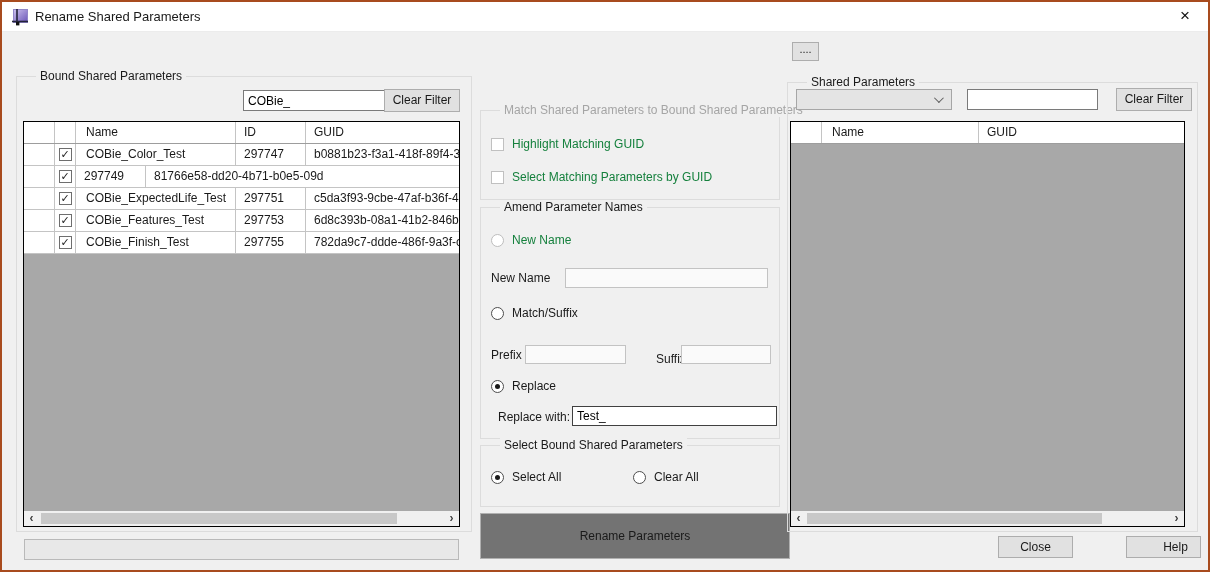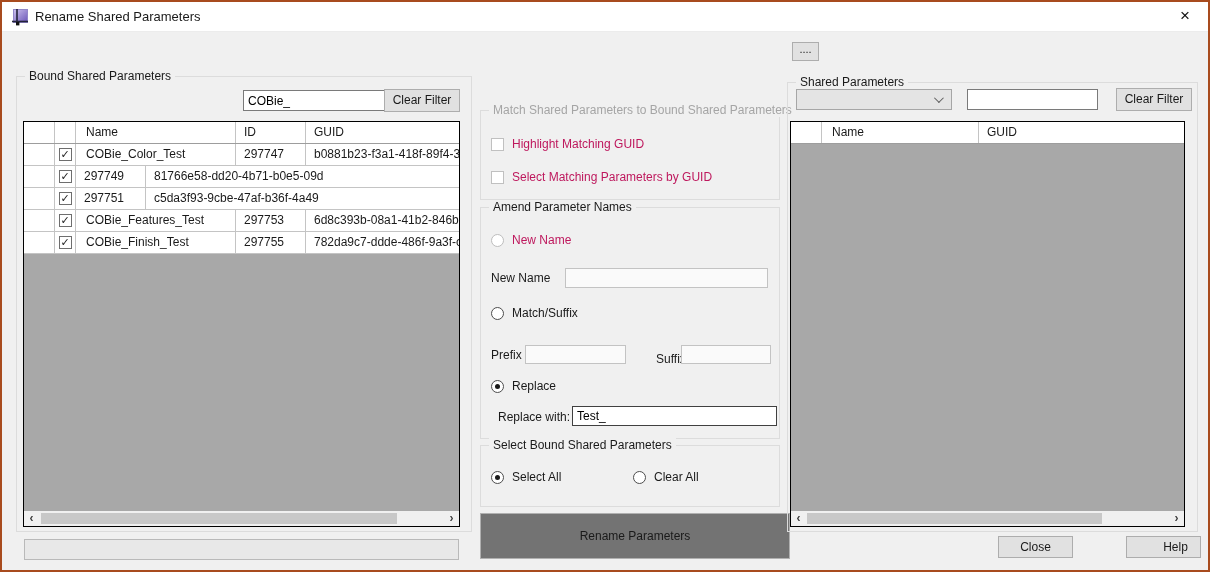--- a/index.html
+++ b/index.html
@@ -11,42 +11,42 @@
 
   
   .titlebar { left:0; top:0; right:0; height:30px; background:#fff; border-bottom:1px solid #ececec; }
   .app-icon { left:10px; top:7px; width:17px; height:17px; }
   .win-title { left:33px; top:0; height:30px; line-height:30px; font-size:13px; }
   .win-close { right:0; top:0; width:46px; height:30px; text-align:center; line-height:28px;
                font-size:17px; color:#111; cursor:default; }
 
   
   .groupbox { border:1px solid #dcdcdc; }
-  .gb-label { position:absolute; top:-8px; left:8px; background:#f0f0f0; padding:0 4px; white-space:nowrap; }
+  .gb-label { position:absolute; top:-8px; left:19px; background:#f0f0f0; padding:0 4px; white-space:nowrap; }
   .gb-label.disabled { color:#a5a5a5; }
 
   
   .btn { background:#e1e1e1; border:1px solid #adadad; text-align:center; cursor:default; }
 
   
   .tbox { background:#fff; border:1px solid #7a7a7a; font-family:inherit; font-size:12px;
           padding:0 4px; outline:none; }
   .tbox.disabled { background:#fafafa; border-color:#c3c3c3; }
   .tbox.dark { border-color:#404040;margin-left:6px; }
 
   
   .cb { width:13px; height:13px; background:#fff; border:1px solid #6e6e6e; display:inline-flex;
         align-items:center; justify-content:center; font-size:11px; line-height:11px; color:#1a1a1a; flex:0 0 auto; }
   .cb.disabled { border-color:#c0c0c0; }
   .radio { width:13px; height:13px; border-radius:50%; background:#fff; border:1px solid #4d4d4d;
            display:inline-flex; align-items:center; justify-content:center; flex:0 0 auto; }
   .radio.sel::after { content:""; width:5px; height:5px; border-radius:50%; background:#1a1a1a; }
   .radio.disabled { border-color:#bdbdbd; }
   .ctl-row { position:absolute; display:flex; align-items:center; gap:8px; white-space:nowrap; }
-  .ctl-row .lbl.disabled { color:#be185d;text-align:right; }
+  .ctl-row .lbl.disabled { color:#15803d;text-align:right; }
 
   
   .dtable { border:1px solid #000; background:#a8a8a8; display:flex; flex-direction:column; overflow:hidden; }
   .thead { height:22px; background:#fff; display:flex; border-bottom:1px solid #9d9d9d; flex:0 0 auto; }
   .trow  { height:22px; background:#fff; display:flex; flex:0 0 auto; }
   .cell  { border-right:1px solid #c4c4c4; height:100%; line-height:21px; overflow:hidden;
            white-space:nowrap; }
   .trow .cell { border-bottom:1px solid #c4c4c4; }
   .col-rowhdr { width:31px; flex:0 0 auto; }
   .col-chk    { width:21px; flex:0 0 auto; display:flex; align-items:center; justify-content:center; }
@@ -121,20 +121,21 @@
               <span class="cb">✓</span>
             </div>
             <div class="cell col-id">297749</div>
             <div class="cell col-guid">81766e58-dd20-4b71-b0e5-09d</div>
           </div>
           <div class="trow">
             <div class="cell col-rowhdr"></div>
             <div class="cell col-chk">
               <span class="cb">✓</span>
             </div>
+            <div class="cell col-name">COBie_ExpectedLife_Test</div>
             <div class="cell col-id">297751</div>
             <div class="cell col-guid">c5da3f93-9cbe-47af-b36f-4a49</div>
           </div>
           <div class="trow">
             <div class="cell col-rowhdr"></div>
             <div class="cell col-chk">
               <span class="cb">✓</span>
             </div>
             <div class="cell col-name">COBie_Features_Test</div>
             <div class="cell col-id">297753</div>

